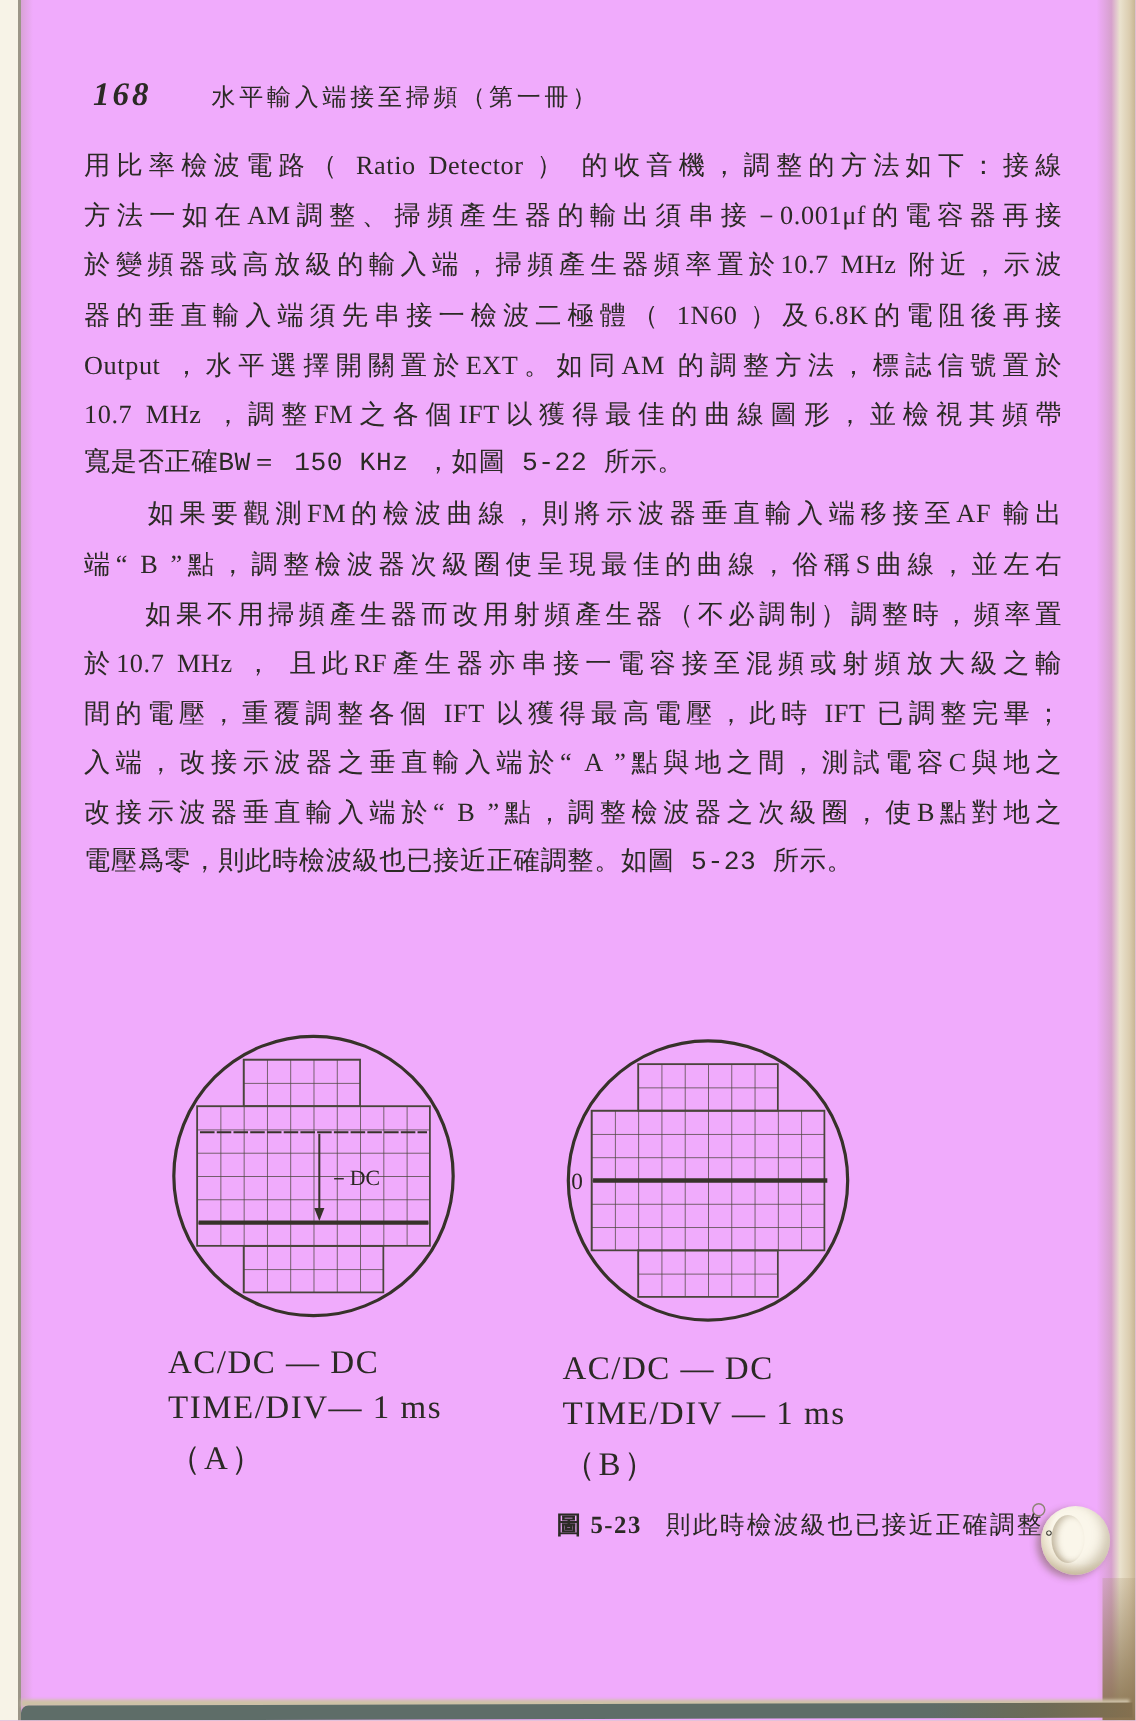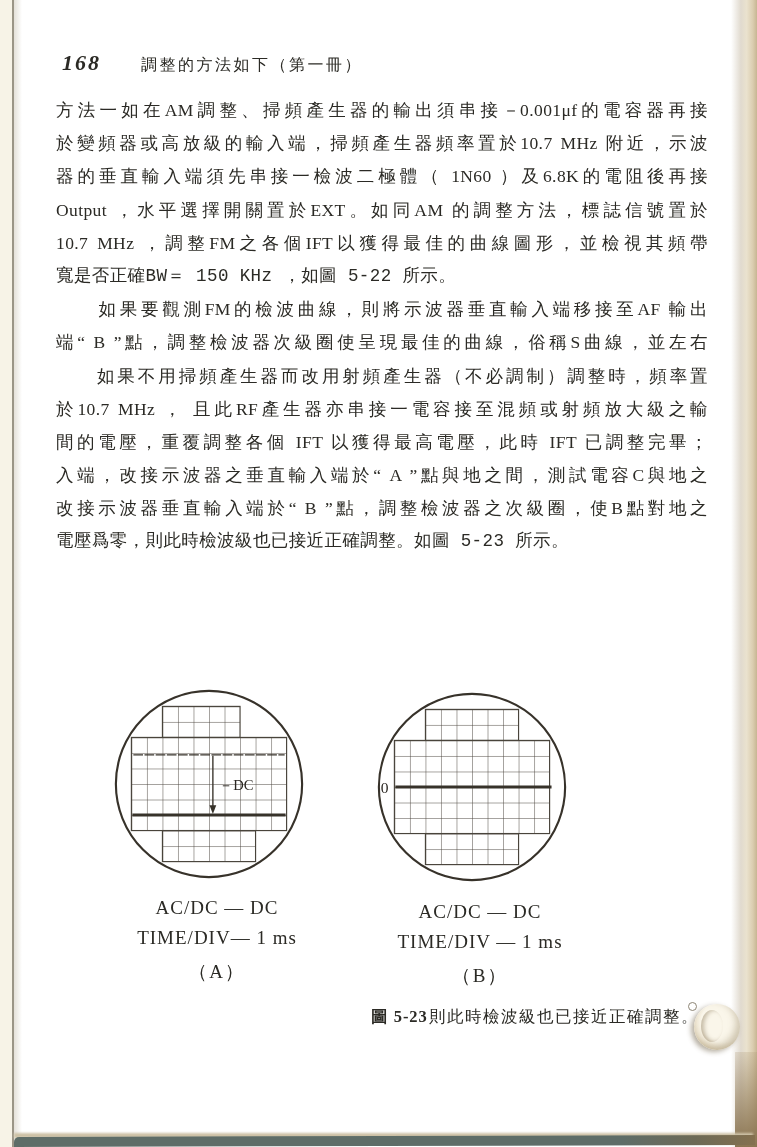--- a/index.html
+++ b/index.html
@@ -1,18 +1,18 @@
 <!DOCTYPE html>
 <html><head>
 <meta charset="utf-8">
 <style>
   html,body { margin:0; padding:0; background:#d8d2c2; }
   .page {
     position:relative; width:757px; height:1147px;
-    background:#ffffff; overflow:hidden;
+    background:#f0abfc; overflow:hidden;
     font-family:"Liberation Serif","DejaVu Serif",serif;
     color:#2b2a25;
   }
   
   .edge-left-white { position:absolute; left:0; top:0; width:12px; height:100%; background:#f7f3e7; }
   .edge-left-line  { position:absolute; left:12px; top:0; width:2px; height:100%; background:#9b9587; }
   .edge-left-soft  { position:absolute; left:14px; top:0; width:8px; height:100%;
                      background:linear-gradient(90deg, rgba(150,135,105,.25), rgba(150,135,105,0)); }
   .edge-right { position:absolute; right:0; top:0; width:26px; height:100%;
     background:linear-gradient(90deg, rgba(160,140,105,0) 0%, rgba(160,140,105,.32) 38%,
@@ -38,50 +38,51 @@
   .booktitle { margin-left:40px; font-size:16px; letter-spacing:2.5px; }
   
   .bodytext { position:absolute; left:56px; top:94px; width:652px;
     font-size:17.5px; line-height:33.2px; letter-spacing:0.4px; }
   .line { height:33.2px; text-align:justify; text-align-last:justify; text-justify:inter-character;
     white-space:nowrap; }
   .line.para-end { text-align-last:left;font-family:Liberation Mono, monospace; }
   
   .scope-a { position:absolute; left:112px; top:687px; }
   .scope-b { position:absolute; left:375px; top:690px; }
-  .scope-caption { position:absolute; width:210px; text-align:center; font-size:19px;
+  .scope-caption { position:absolute; width:210px; font-size:22px;
     letter-spacing:1px; line-height:30px; }
   .caption-a { left:112px; top:893px; }
   .caption-b { left:375px; top:897px; }
   .scope-caption .sub-label { display:block; margin-top:4px; letter-spacing:2px; }
   .figcaption { position:absolute; left:371px; top:1006px; font-size:16.5px; letter-spacing:1.5px; }
-  .figcaption b { margin-right:1px; letter-spacing:1px; }
+  .figcaption b { margin-right:16px; letter-spacing:1px; }
   svg text { font-family:"Liberation Serif","DejaVu Serif",serif; }
 </style>
 </head>
 <body>
 
 <div class="page">
 
   <div class="edge-left-white"></div>
   <div class="edge-left-line"></div>
   <div class="edge-left-soft"></div>
   <div class="edge-right"></div>
   <div class="edge-right-corner"></div>
   <div class="edge-bottom-shadow"></div>
   <div class="edge-bottom-band"></div>
   <div class="knob"></div>
   <div class="knob-ring"></div>
 
   <div class="header">
     <span class="pagenum">168</span>
-    <span class="booktitle">調整的方法如下（第一冊）</span>
+    <span class="booktitle">水平輸入端接至掃頻（第一冊）</span>
   </div>
 
   <div class="bodytext">
+    <div class="line">用比率檢波電路（ Ratio Detector ） 的收音機，調整的方法如下：接線</div>
     <div class="line">方法一如在AM調整、掃頻產生器的輸出須串接－0.001μf的電容器再接</div>
     <div class="line">於變頻器或高放級的輸入端，掃頻產生器頻率置於10.7 MHz 附近，示波</div>
     <div class="line">器的垂直輸入端須先串接一檢波二極體（ 1N60 ）及6.8K的電阻後再接</div>
     <div class="line">Output ，水平選擇開關置於EXT。如同AM 的調整方法，標誌信號置於</div>
     <div class="line">10.7 MHz ，調整FM之各個IFT以獲得最佳的曲線圖形，並檢視其頻帶</div>
     <div class="line para-end">寬是否正確BW＝ 150 KHz ，如圖 5-22 所示。</div>
     <div class="line">　　如果要觀測FM的檢波曲線，則將示波器垂直輸入端移接至AF 輸出</div>
     <div class="line">端“ B ”點，調整檢波器次級圈使呈現最佳的曲線，俗稱S曲線，並左右</div>
     <div class="line">　　如果不用掃頻產生器而改用射頻產生器（不必調制）調整時，頻率置</div>
     <div class="line">於10.7 MHz ， 且此RF產生器亦串接一電容接至混頻或射頻放大級之輸</div>

